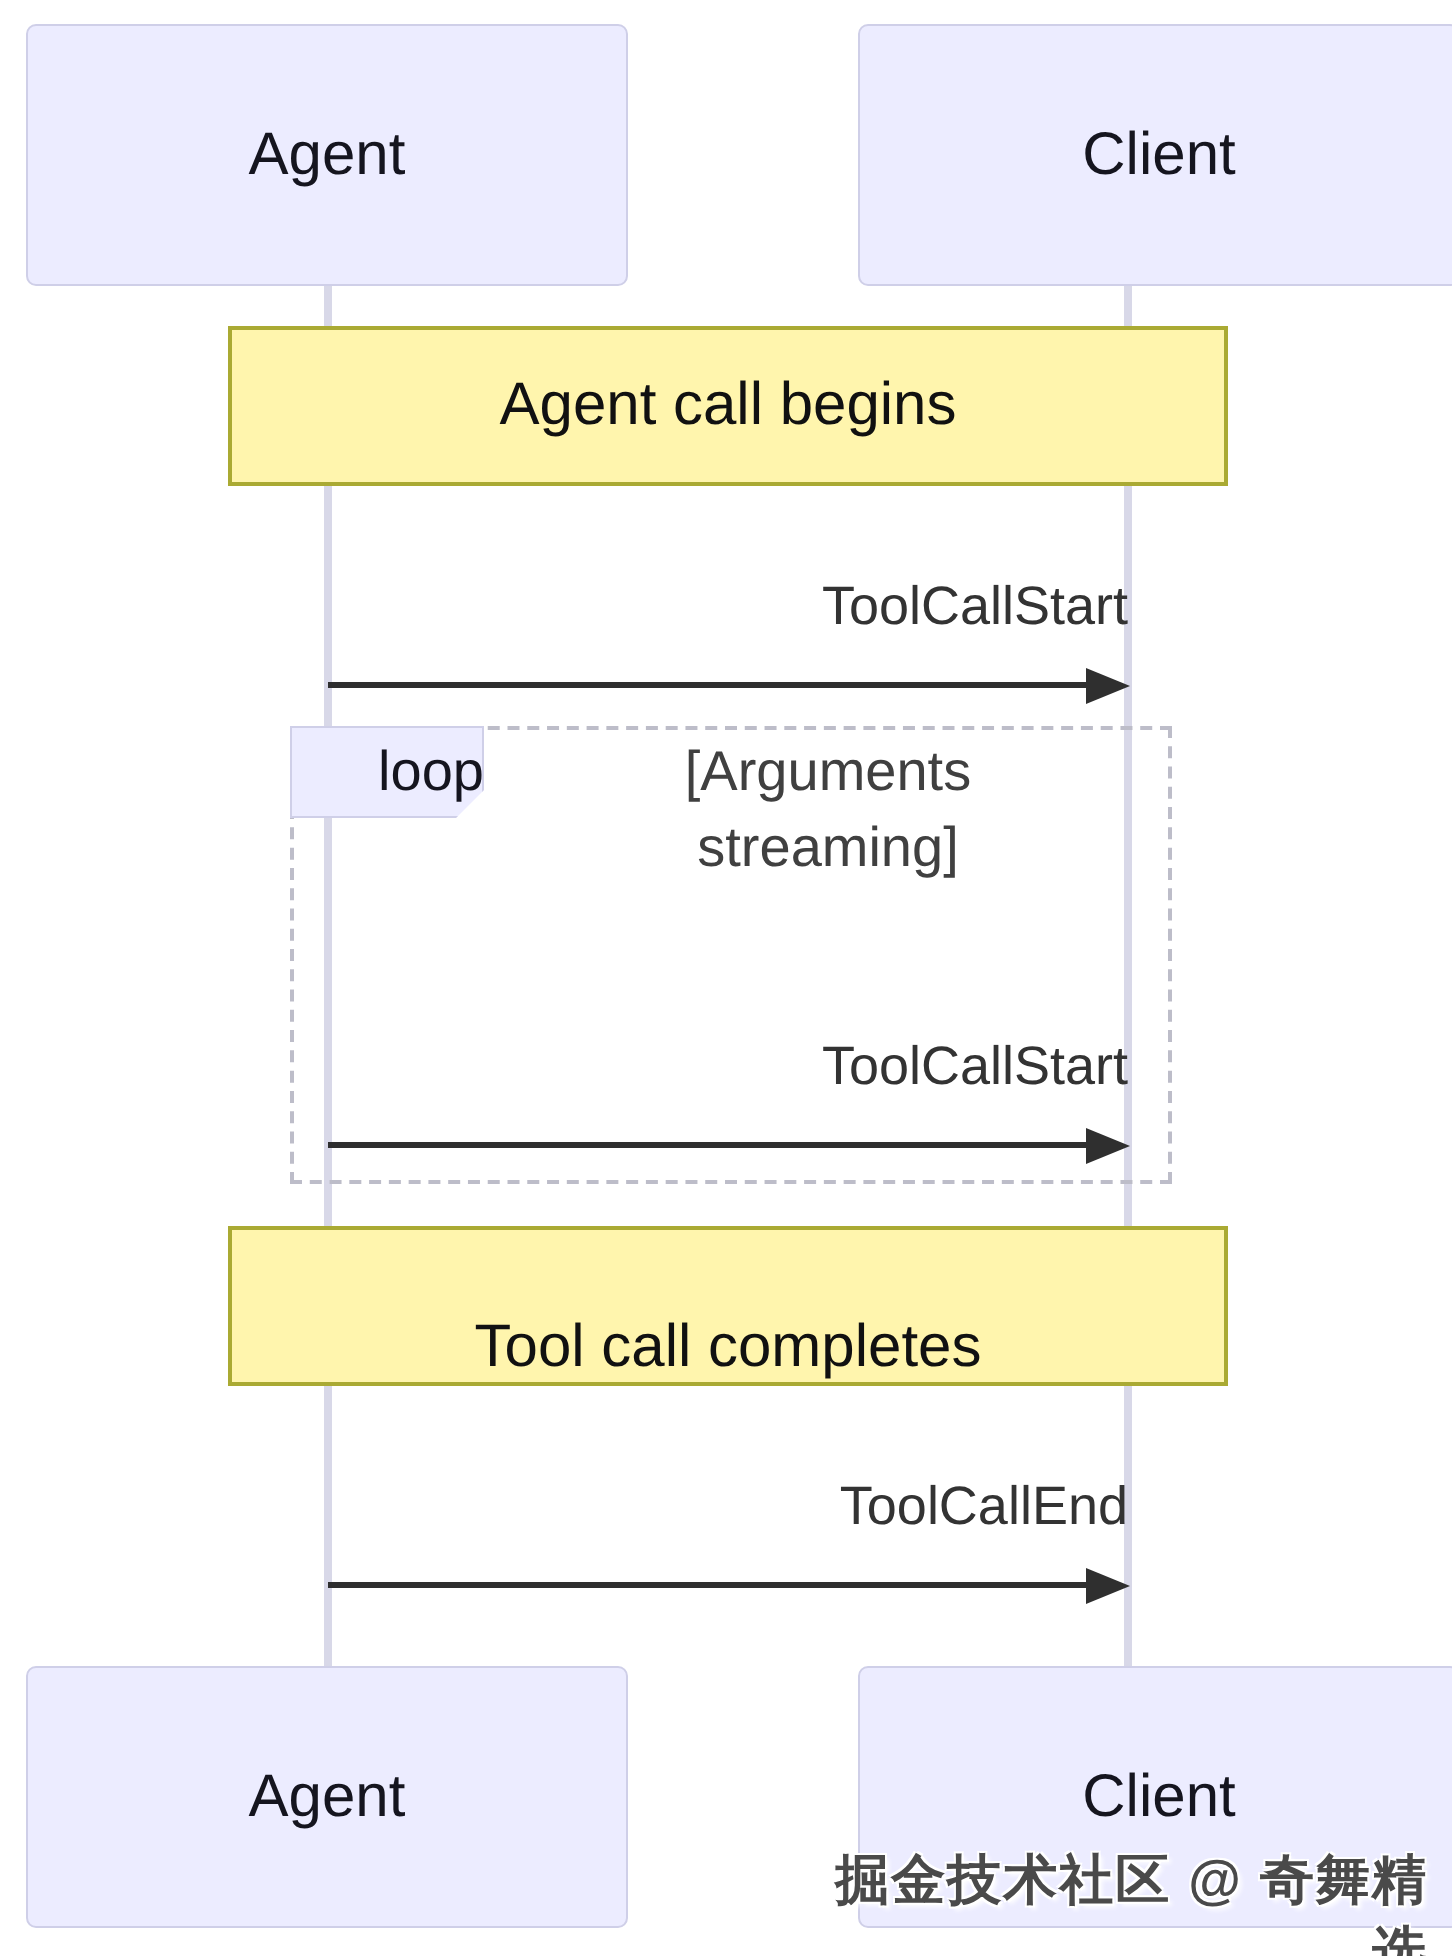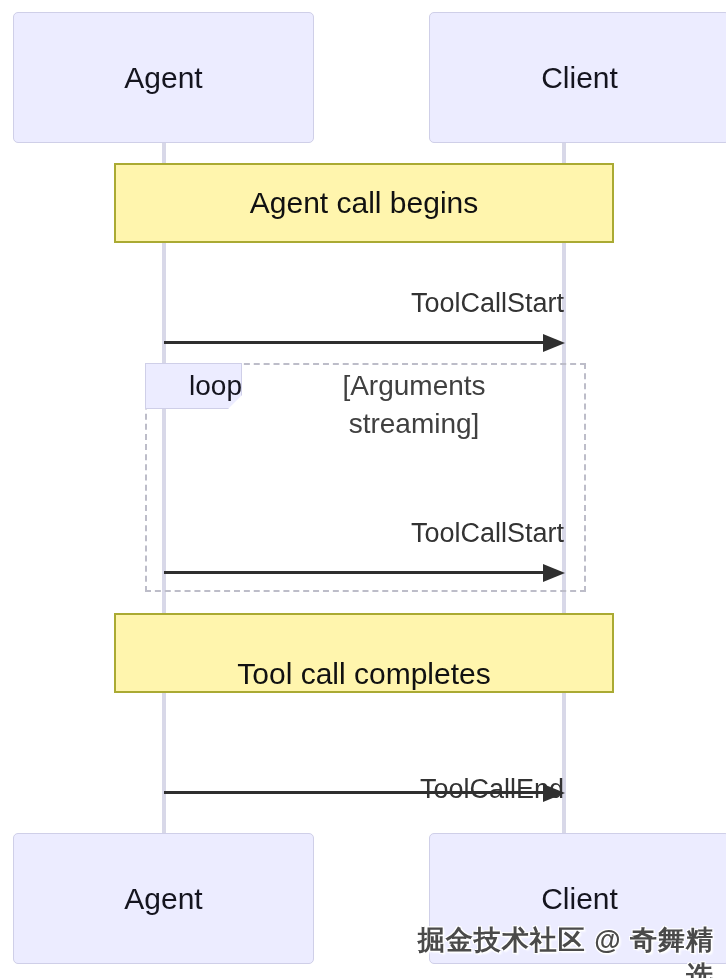--- a/index.html
+++ b/index.html
@@ -30,21 +30,21 @@
   }
   .note.n1{top:163px;}
   .note.n2{top:613px;align-items:flex-end;}
 
   .msg-label{
     position:absolute;left:164px;width:400px;text-align:right;
     font-size:27px;color:#333333;line-height:36px;
   }
   .msg-label.m1{top:285px;}
   .msg-label.m2{top:515px;}
-  .msg-label.m3{top:735px;margin-top:36px;}
+  .msg-label.m3{top:735px;}
 
   .msg-arrow{position:absolute;left:164px;width:401px;height:18px;}
   .msg-arrow.a1{top:334px;}
   .msg-arrow.a2{top:564px;}
   .msg-arrow.a3{top:784px;}
   .msg-arrow .line{position:absolute;left:0;top:7px;height:3px;width:381px;background:#2f2f2f;}
   .msg-arrow .head{
     position:absolute;right:0;top:0;width:0;height:0;
     border-top:9px solid transparent;border-bottom:9px solid transparent;
     border-left:22px solid #2f2f2f;

